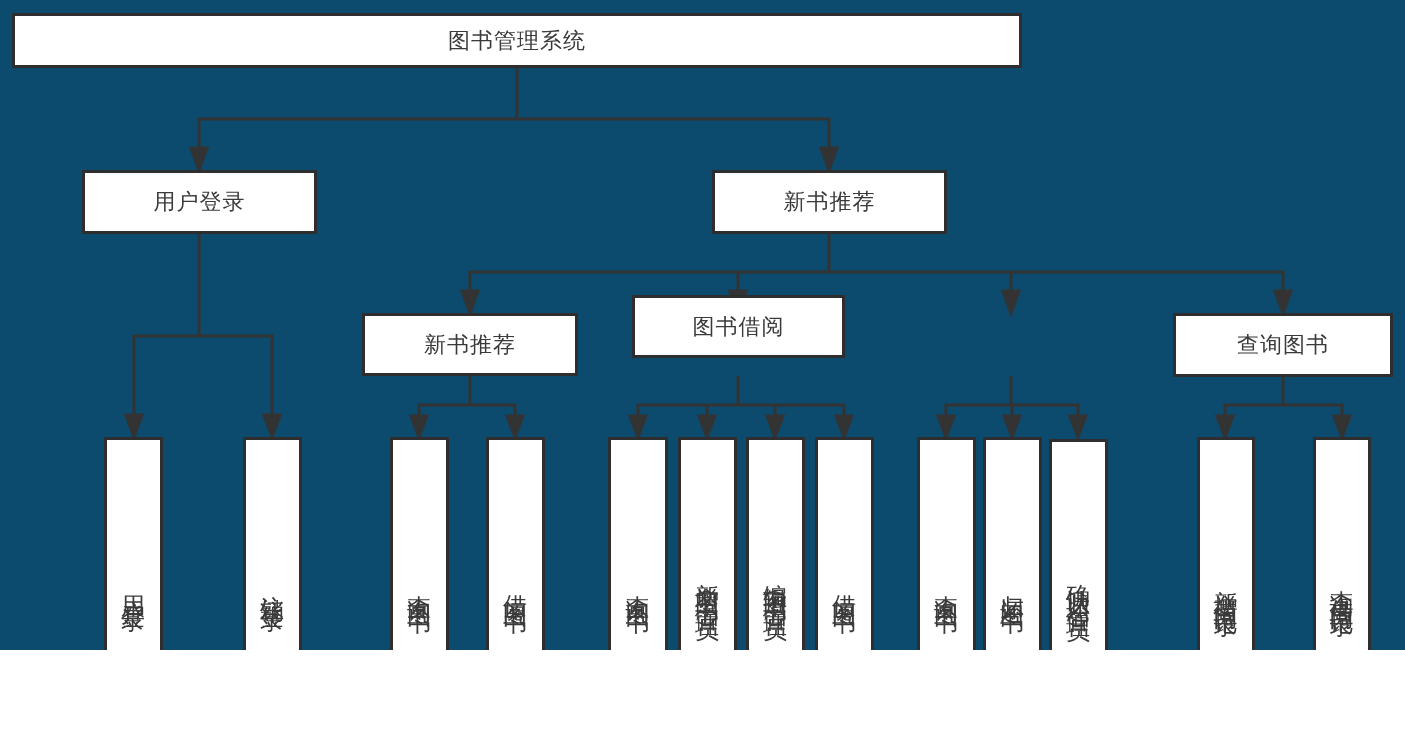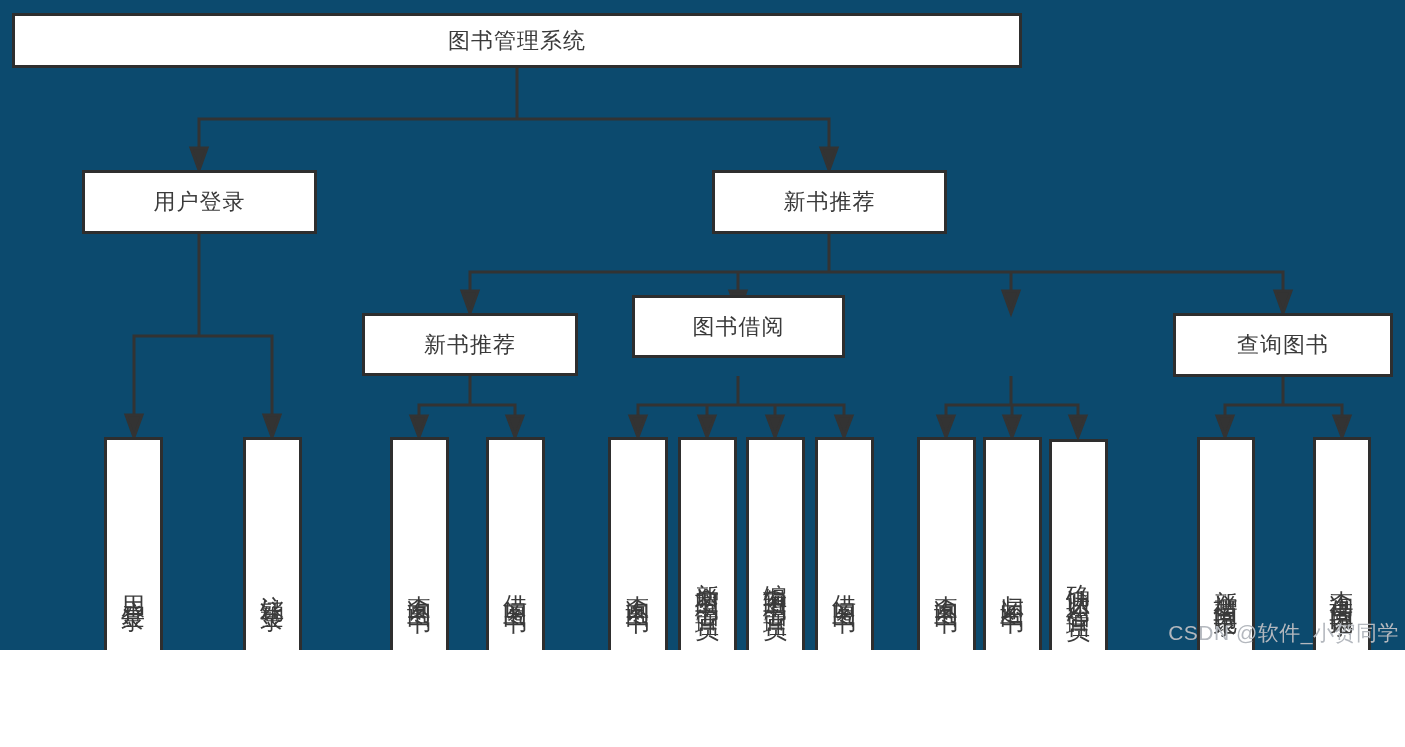--- a/index.html
+++ b/index.html
@@ -92,14 +92,13 @@
   <div class="node vnode" style="left:746px;top:437px;width:59px;height:298px">编辑图书（管理员）</div>
   <div class="node vnode" style="left:815px;top:437px;width:59px;height:298px">借阅图书</div>
 
   <div class="node vnode" style="left:917px;top:437px;width:59px;height:298px">查询图书</div>
   <div class="node vnode" style="left:983px;top:437px;width:59px;height:298px">归还图书</div>
   <div class="node vnode" style="left:1049px;top:439px;width:59px;height:296px">确认归还（管理员）</div>
 
   <div class="node vnode" style="left:1197px;top:437px;width:58px;height:298px">新增借阅记录</div>
   <div class="node vnode" style="left:1313px;top:437px;width:58px;height:298px">查询借阅记录</div>
 
-  <div class="watermark">CSDN @软件_小贺同学</div>
 </div>
 
 </body></html>

